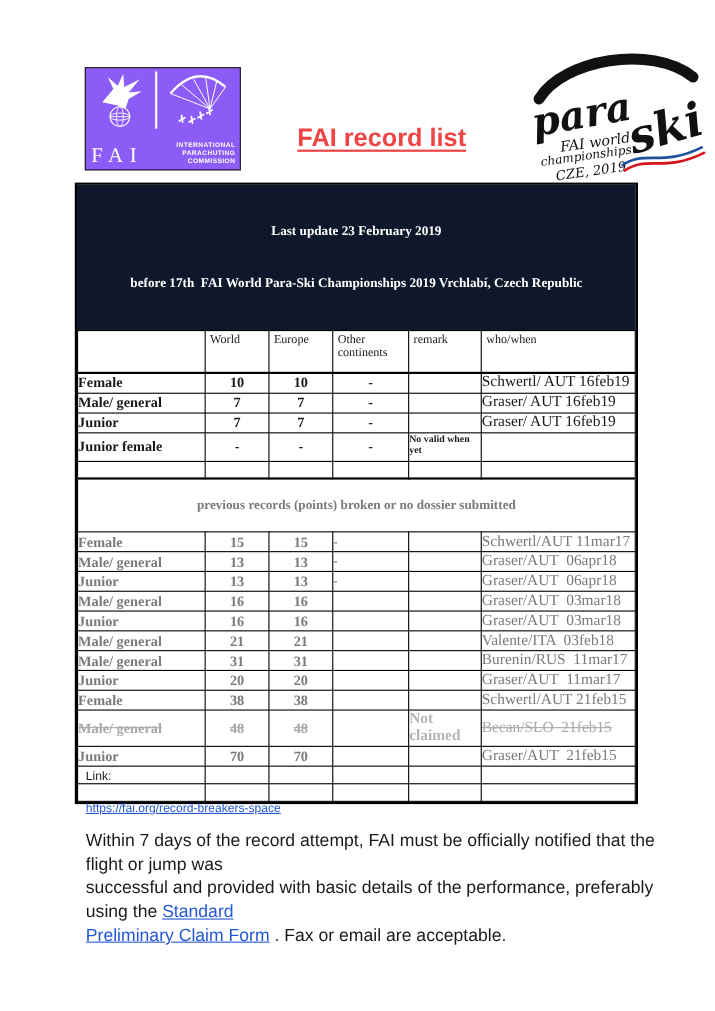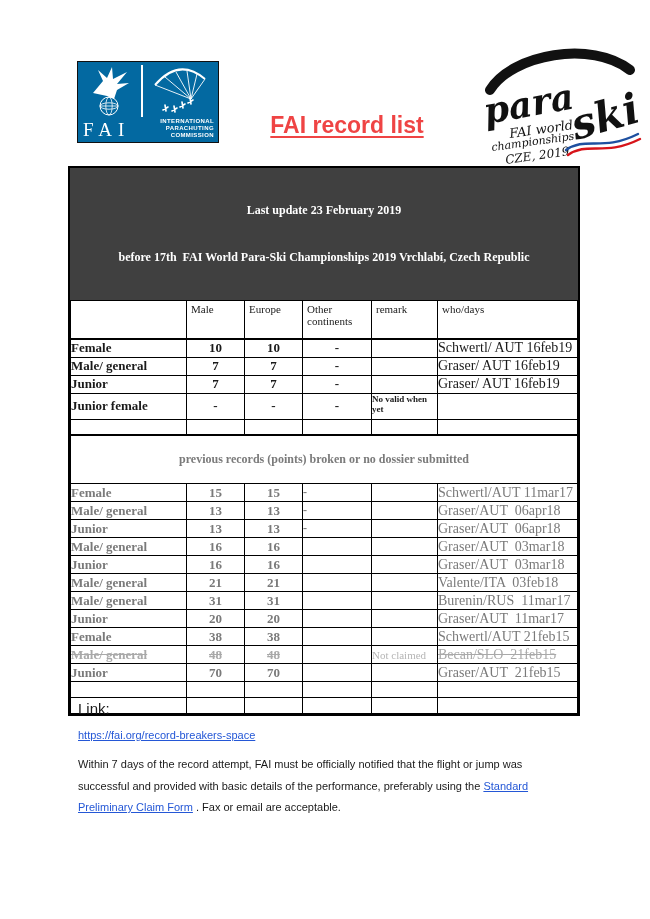--- a/index.html
+++ b/index.html
@@ -1,63 +1,63 @@
 <!DOCTYPE html>
 <html><head>
 <meta charset="utf-8">
 <style>
   html,body{margin:0;padding:0;}
   body{
     width:650px;height:919px;position:relative;background:#ffffff;
     font-family:"Liberation Serif",serif;color:#1a1a1a;overflow:hidden;
   }
   
-  .fai-logo{position:absolute;left:78px;top:62px;width:140px;height:80px;background:#0369a1;box-shadow:0 0 0 1px #111;}
+  .fai-logo{position:absolute;left:78px;top:62px;width:140px;height:92px;background:#8b5cf6;box-shadow:0 0 0 1px #111;}
   .fai-panels{position:absolute;left:3px;top:3px;right:3px;height:52px;display:flex;}
   .fai-panel-left{width:60px;border-right:2px solid #fff;position:relative;}
   .fai-panel-right{flex:1;position:relative;}
   .fai-bottom{position:absolute;left:5px;right:4px;bottom:3px;height:22px;display:flex;justify-content:space-between;align-items:flex-end;}
   .fai-word{color:#fff;font-family:"Liberation Serif",serif;font-size:19px;letter-spacing:6px;line-height:19px;}
   .fai-commission{color:#fff;font-family:"Liberation Sans",sans-serif;font-weight:bold;font-size:6px;line-height:7px;text-align:right;letter-spacing:.4px;}
   
   .page-title{
     position:absolute;left:258px;top:112px;width:178px;text-align:center;
     font-family:"Liberation Sans",sans-serif;font-weight:bold;font-size:23px;
     color:#ef4444;text-decoration:underline;text-underline-offset:3px;
   }
   
   .paraski{position:absolute;left:474px;top:38px;width:170px;height:128px;}
   
   .doc-table{position:absolute;left:68px;top:166px;width:508px;border:2px solid #000;background:#fff;}
-  .banner{background:#404040;color:#fff;text-align:center;font-weight:bold;font-size:12px;line-height:15.5px;padding:4px 2px 4px;white-space:pre-wrap;}
+  .banner{background:#0f172a;color:#fff;text-align:center;font-weight:bold;font-size:12px;line-height:15.5px;padding:4px 2px 4px;white-space:pre-wrap;}
   .tbl-title{height:49px;display:flex;align-items:center;justify-content:center;font-weight:bold;font-size:12.5px;color:#000;}
   table.rec{width:100%;border-collapse:collapse;table-layout:fixed;}
   table.rec td,table.rec th{border:1px solid #000;overflow:hidden;padding:0;}
   tr.hdr th{font-weight:normal;font-size:11px;text-align:left;vertical-align:top;padding:2px 4px;height:33px;}
   tr.hdr{border-top:1px solid #000;border-bottom:2px solid #000;}
   tbody.data tr{height:18px;margin-top:16px;}
   tbody.data tr.tall{height:26px;}
   tbody.data tr.blank{height:16px;}
   td.lbl{font-weight:bold;font-size:13px;padding-left:4px;}
   td.num{font-weight:bold;font-size:13px;text-align:center;}
   td.dash-c{font-weight:bold;font-size:13px;text-align:center;}
   td.dash-l{font-weight:bold;font-size:12px;text-align:left;padding-left:5px;}
   td.who{font-size:14px;padding-left:3px;white-space:pre;}
   td.remark-note{font-weight:bold;font-size:9px;line-height:10px;vertical-align:top;padding:1px 2px;}
-  td.notclaimed{font-weight:normal;font-size:11px;color:#b5b5b5;padding-left:6px;vertical-align:middle;}
+  td.notclaimed{font-weight:bold;font-size:14px;color:#b5b5b5;padding-left:6px;vertical-align:middle;}
   tr.section-row td{border-top:2px solid #000;border-bottom:1px solid #000;height:47px;text-align:center;color:#7a7a7a;font-weight:bold;font-size:12px;margin-top:28px;}
   #previous-body tr{color:#7a7a7a;}
   #previous-body td.who{font-weight:normal;}
   tr.struck{color:#a9a9a9 !important;}
   tr.struck td span{text-decoration:line-through;}
   tr.struck td.notclaimed span{text-decoration:none;}
   
-  .footer-label{position:absolute;left:78px;top:700px;font-family:"Liberation Sans",sans-serif;font-size:15px;color:#1a1a1a;}
+  .footer-label{position:absolute;left:78px;top:700px;font-family:"Liberation Sans",sans-serif;font-size:11px;color:#1a1a1a;}
   .footer-url{position:absolute;left:78px;top:729px;font-family:"Liberation Sans",sans-serif;font-size:11px;color:#2457d6;text-decoration:underline;cursor:pointer;}
-  .footer-para{position:absolute;left:78px;top:754px;width:520px;font-family:"Liberation Sans",sans-serif;font-size:11px;line-height:21.5px;color:#1a1a1a;}
+  .footer-para{position:absolute;left:78px;top:754px;width:520px;font-family:"Liberation Sans",sans-serif;font-size:16px;line-height:21.5px;color:#1a1a1a;}
   .inline-link{color:#2457d6;text-decoration:underline;cursor:pointer;}
 </style>
 </head>
 <body>
 
 <div class="fai-logo">
   <div class="fai-panels">
     <div class="fai-panel-left">
       <svg width="60" height="52" viewBox="0 0 60 52">
         <circle cx="28" cy="41" r="9" fill="none" stroke="#fff" stroke-width="1"></circle>
@@ -119,25 +119,25 @@
       <col style="width:116px">
         <col style="width:58px">
         <col style="width:58px">
       <col style="width:69px">
         <col style="width:66px">
         <col>
     </colgroup>
     <thead>
       <tr class="hdr">
         <th></th>
-        <th>Male</th>
+        <th>World</th>
         <th>Europe</th>
         <th>Other continents</th>
         <th>remark</th>
-        <th>who/days</th>
+        <th>who/when</th>
       </tr>
     </thead>
     <tbody class="data" id="current-body">
         <tr>
           <td class="lbl"><span>Female</span></td>
           <td class="num"><span>10</span></td>
           <td class="num"><span>10</span></td>
           <td class="dash-c"><span>-</span></td>
           <td class="remark-note"></td>
           <td class="who"><span>Schwertl/ AUT 16feb19</span></td>

